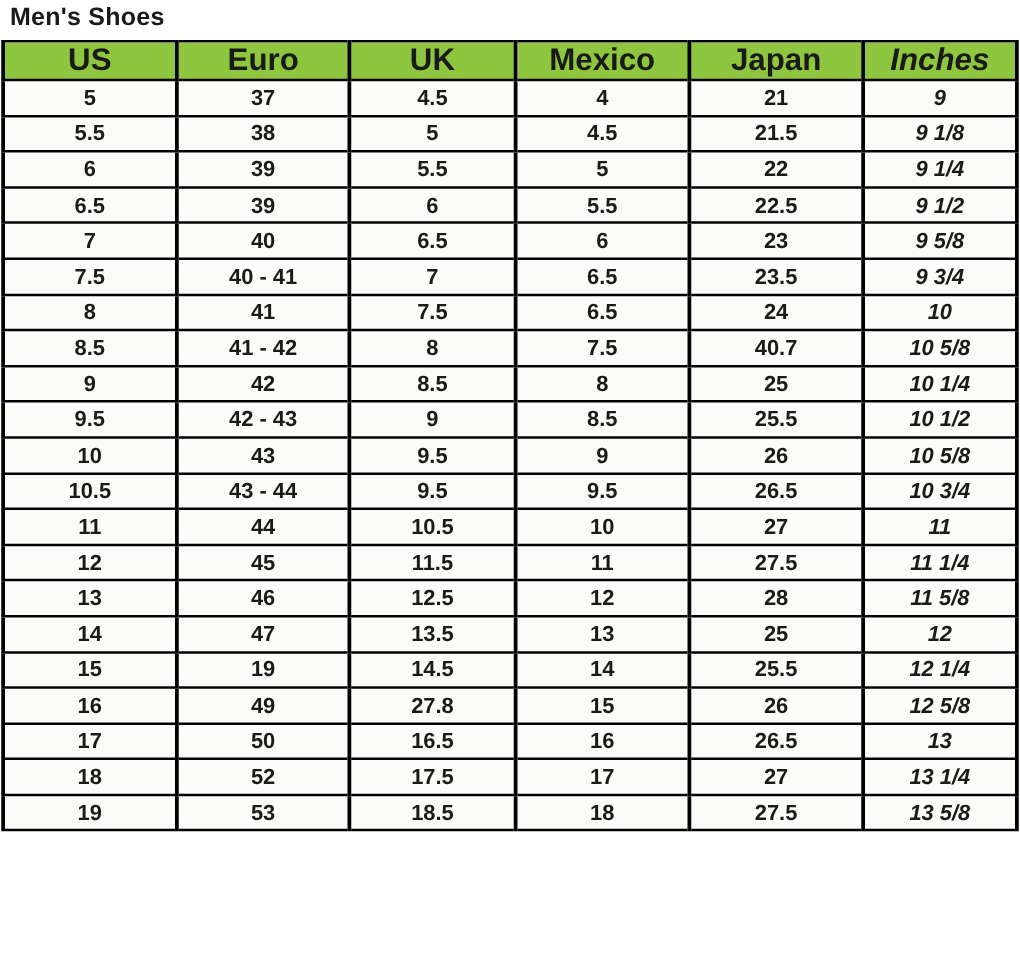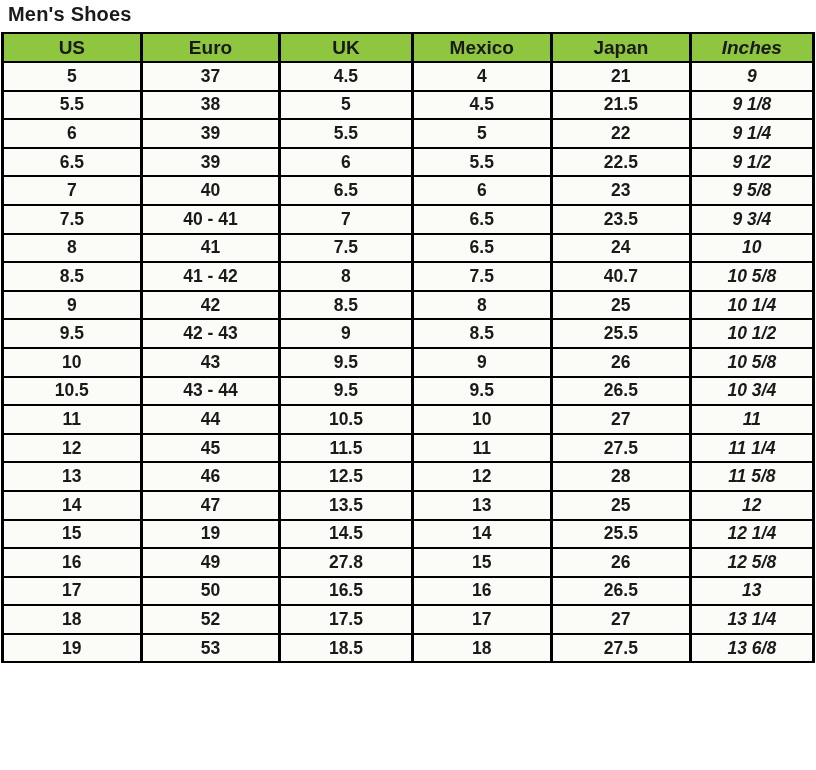--- a/index.html
+++ b/index.html
@@ -39,21 +39,21 @@
     vertical-align: middle;
     font-weight: bold;
     color: var(--text-color);
     padding: 0;
     overflow: hidden;
     white-space: nowrap;
   }
   .size-table th {
     background: var(--header-bg);
     height: 29px;
-    font-size: 19px;
+    font-size: 25px;
   }
   .size-table td {
     background: var(--cell-bg);
     height: 28.6px;
     font-size: 17.5px;
   }
   .size-table th:nth-child(1), .size-table td:nth-child(1) { width: 17.1%; }
   .size-table th:nth-child(2), .size-table td:nth-child(2) { width: 17.1%; }
   .size-table th:nth-child(3), .size-table td:nth-child(3) { width: 16.3%; }
   .size-table th:nth-child(4), .size-table td:nth-child(4) { width: 17.2%; }
@@ -236,16 +236,16 @@
         <td>17</td>
         <td>27</td>
         <td>13 1/4</td>
       </tr>
       <tr>
         <td>19</td>
         <td>53</td>
         <td>18.5</td>
         <td>18</td>
         <td>27.5</td>
-        <td>13 6/8</td>
+        <td>13 5/8</td>
       </tr>
     </tbody>
 </table>
 
 </body></html>

